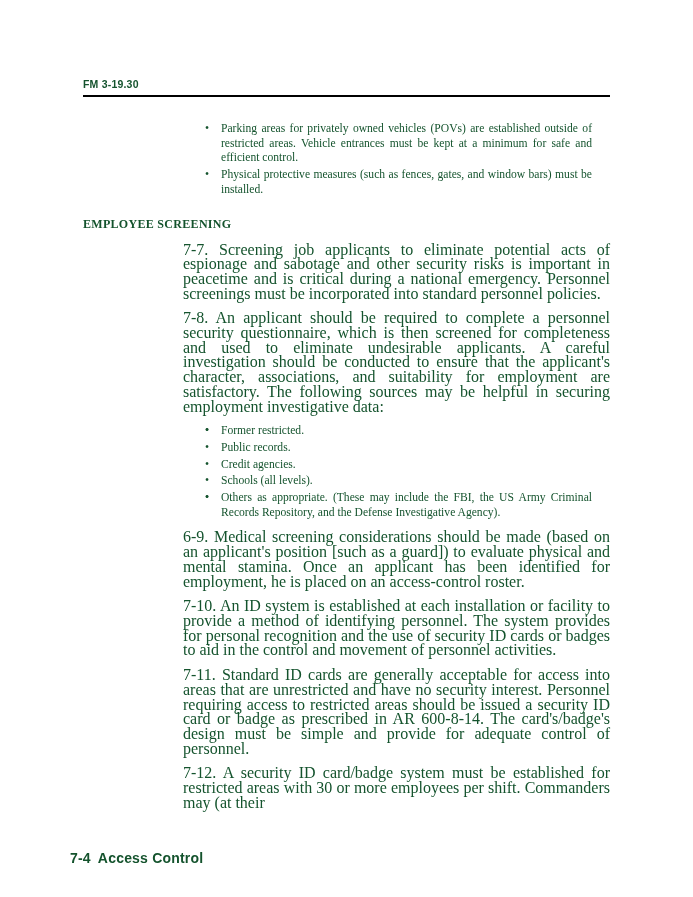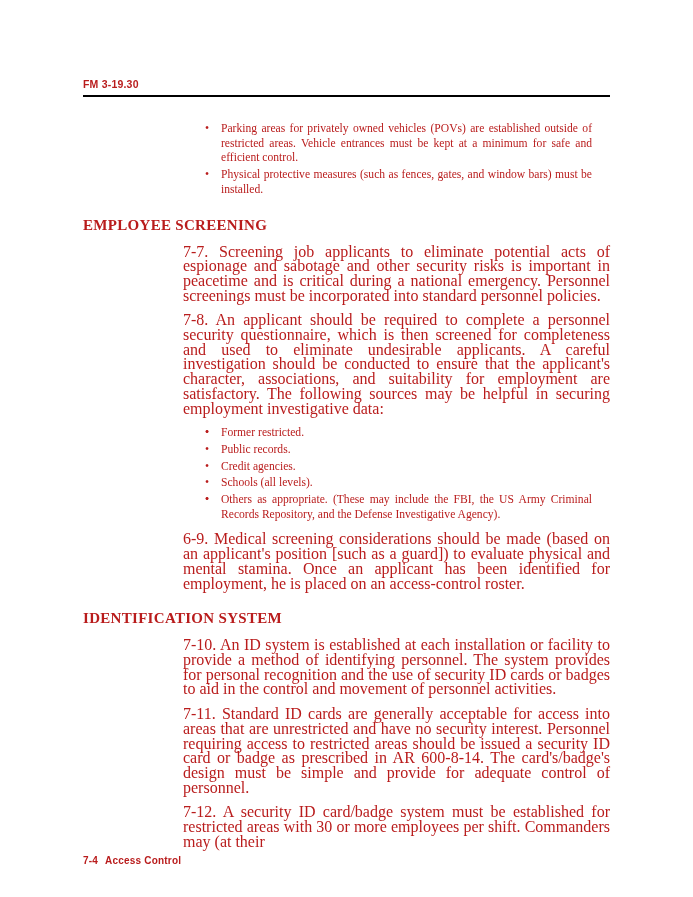--- a/index.html
+++ b/index.html
@@ -5,21 +5,21 @@
   * { margin: 0; padding: 0; box-sizing: border-box; }
   html, body { background: #e8e8e8; }
   body {
     width: 693px; height: 897px;
     font-family: "Liberation Serif", "DejaVu Serif", serif;
   }
   .page {
     position: relative;
     width: 693px; height: 897px;
     background: #ffffff;
-    color: #b91c1c;
+    color: #14532d;
     padding: 78px 83px 0 83px;
     overflow: hidden;
   }
   .page-header { display: block; }
   .doc-id {
     display: block;
     font-family: "Liberation Sans", sans-serif;
     font-weight: bold;
     font-size: 10.5px;
     letter-spacing: 0.2px;
@@ -47,32 +47,32 @@
     line-height: 14.7px;
     text-align: justify;
     margin-bottom: 2px;
   }
   ul.bullets li .bullet-marker {
     position: absolute;
     left: 22px;
     top: 0;
   }
   h2.section-heading {
-    font-size: 15px;
+    font-size: 12px;
     font-weight: bold;
     letter-spacing: 0.3px;
     margin: 19px 0 11px 0;
   }
   .page-footer {
     position: absolute;
-    left: 83px;
+    left: 70px;
     bottom: 31px;
     font-family: "Liberation Sans", sans-serif;
     font-weight: bold;
-    font-size: 10px;
+    font-size: 14px;
     letter-spacing: 0.2px;
   }
   .page-footer .page-number { margin-right: 7px; }
 </style>
 </head>
 <body>
 
 <div class="page">
 
   <header class="page-header">
@@ -123,21 +123,20 @@
         <span class="bullet-marker">•</span>
       </li>
       <li>
         <span class="bullet-marker">•</span>
         <span>Others as appropriate. (These may include the FBI, the US Army Criminal Records Repository, and the Defense Investigative Agency).</span>
       </li>
     </ul>
 
     <p class="para">6-9. Medical screening considerations should be made (based on an applicant's position [such as a guard]) to evaluate physical and mental stamina. Once an applicant has been identified for employment, he is placed on an access-control roster.</p>
 
-    <h2 class="section-heading">IDENTIFICATION SYSTEM</h2>
 
     <p class="para">7-10. An ID system is established at each installation or facility to provide a method of identifying personnel. The system provides for personal recognition and the use of security ID cards or badges to aid in the control and movement of personnel activities.</p>
 
     <p class="para">7-11. Standard ID cards are generally acceptable for access into areas that are unrestricted and have no security interest. Personnel requiring access to restricted areas should be issued a security ID card or badge as prescribed in AR 600-8-14. The card's/badge's design must be simple and provide for adequate control of personnel.</p>
 
     <p class="para">7-12. A security ID card/badge system must be established for restricted areas with 30 or more employees per shift. Commanders may (at their</p>
 
   </main>
 
   <footer class="page-footer">

